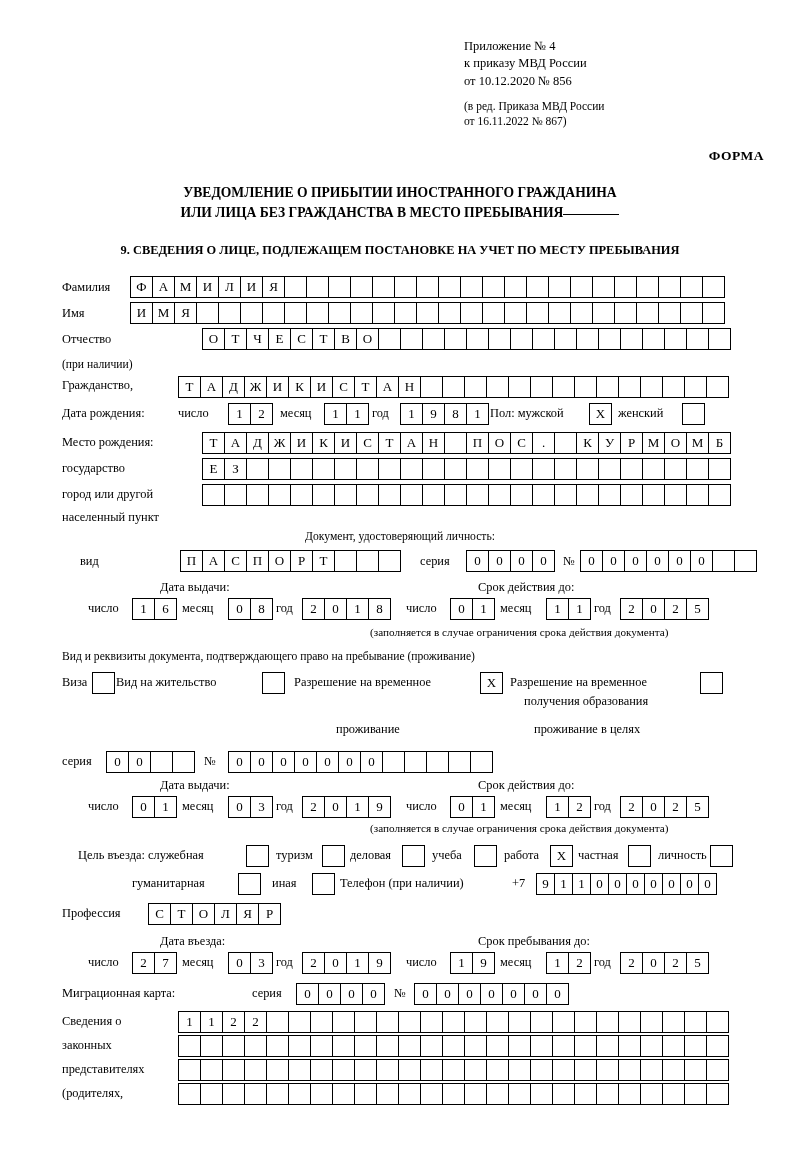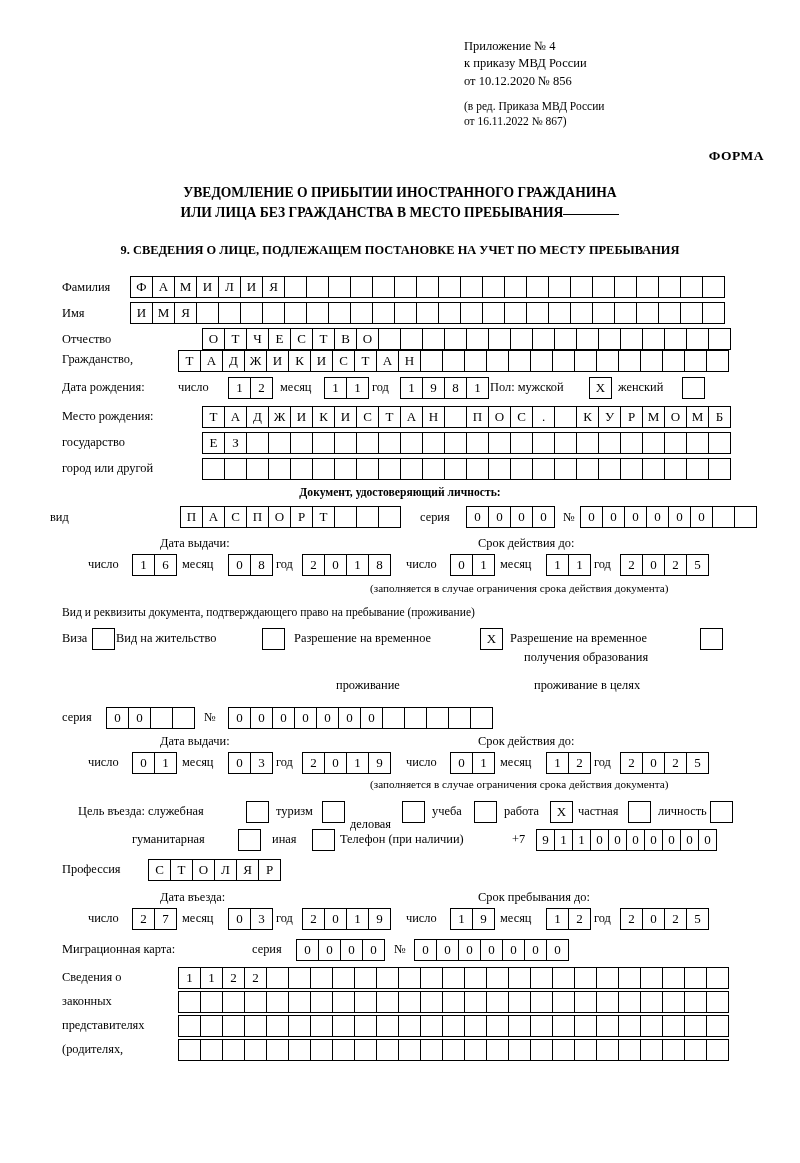--- a/index.html
+++ b/index.html
@@ -108,21 +108,21 @@
     font-family: "Liberation Serif", serif;
     text-align: center;
     line-height: 20px;
     background: #fff;
   }
   .bx.w18 { width: 19px; }
   .bold-center {
     position: absolute;
     width: 800px;
     text-align: center;
-    font-weight: bold;
+    font-weight: normal;
     font-size: 11.6px;
   }
   .note-right {
     position: absolute;
     font-size: 11.2px;
     white-space: nowrap;
   }
 </style>
 </head>
 <body>
@@ -238,20 +238,23 @@
         <div class="bx"></div>
         <div class="bx"></div>
         <div class="bx"></div>
         <div class="bx"></div>
         <div class="bx"></div>
         <div class="bx"></div>
         <div class="bx"></div>
       </div>
     </div>
 
+    <div class="row">
+      <div class="lbl sm" style="left:62px;">(при наличии)</div>
+    </div>
 
     <div class="row" style="height:24px;">
       <div class="lbl" style="left:62px;top:-2px;">Гражданство,</div>
       <div class="boxes" style="left:178px;top:-4px;">
         <div class="bx">Т</div>
         <div class="bx">А</div>
         <div class="bx">Д</div>
         <div class="bx">Ж</div>
         <div class="bx">И</div>
         <div class="bx">К</div>
@@ -389,27 +392,30 @@
         <div class="bx"></div>
         <div class="bx"></div>
         <div class="bx"></div>
         <div class="bx"></div>
         <div class="bx"></div>
         <div class="bx"></div>
         <div class="bx"></div>
       </div>
     </div>
 
+    <div class="row" style="height:18px;">
+      <div class="lbl" style="left:62px;top:-2px;">населенный пункт</div>
+    </div>
 
     <div class="row" style="height:22px;">
       <div class="bold-center" style="top:0;">Документ, удостоверяющий личность:</div>
     </div>
 
     <div class="row" style="height:30px;">
-      <div class="lbl" style="left:50px;top:2px;">вид</div>
+      <div class="lbl" style="left:80px;top:2px;">вид</div>
       <div class="boxes" style="left:180px;top:-2px;">
         <div class="bx">П</div>
         <div class="bx">А</div>
         <div class="bx">С</div>
         <div class="bx">П</div>
         <div class="bx">О</div>
         <div class="bx">Р</div>
         <div class="bx">Т</div>
         <div class="bx"></div>
         <div class="bx"></div>
@@ -587,21 +593,21 @@
 
     <div class="row" style="height:28px;">
       <div class="lbl" style="left:62px;top:-2px;margin-left:16px;">Цель въезда: служебная</div>
       <div class="boxes" style="left:246px;top:-5px;">
         <div class="bx"></div>
       </div>
       <div class="lbl" style="left:276px;top:-2px;">туризм</div>
       <div class="boxes" style="left:322px;top:-5px;">
         <div class="bx"></div>
       </div>
-      <div class="lbl" style="left:350px;top:-2px;margin-top:13px;">деловая</div>
+      <div class="lbl" style="left:350px;top:-2px;">деловая</div>
       <div class="boxes" style="left:402px;top:-5px;">
         <div class="bx"></div>
       </div>
       <div class="lbl" style="left:432px;top:-2px;">учеба</div>
       <div class="boxes" style="left:474px;top:-5px;">
         <div class="bx"></div>
       </div>
       <div class="lbl" style="left:504px;top:-2px;">работа</div>
       <div class="boxes" style="left:550px;top:-5px;">
         <div class="bx">X</div>

